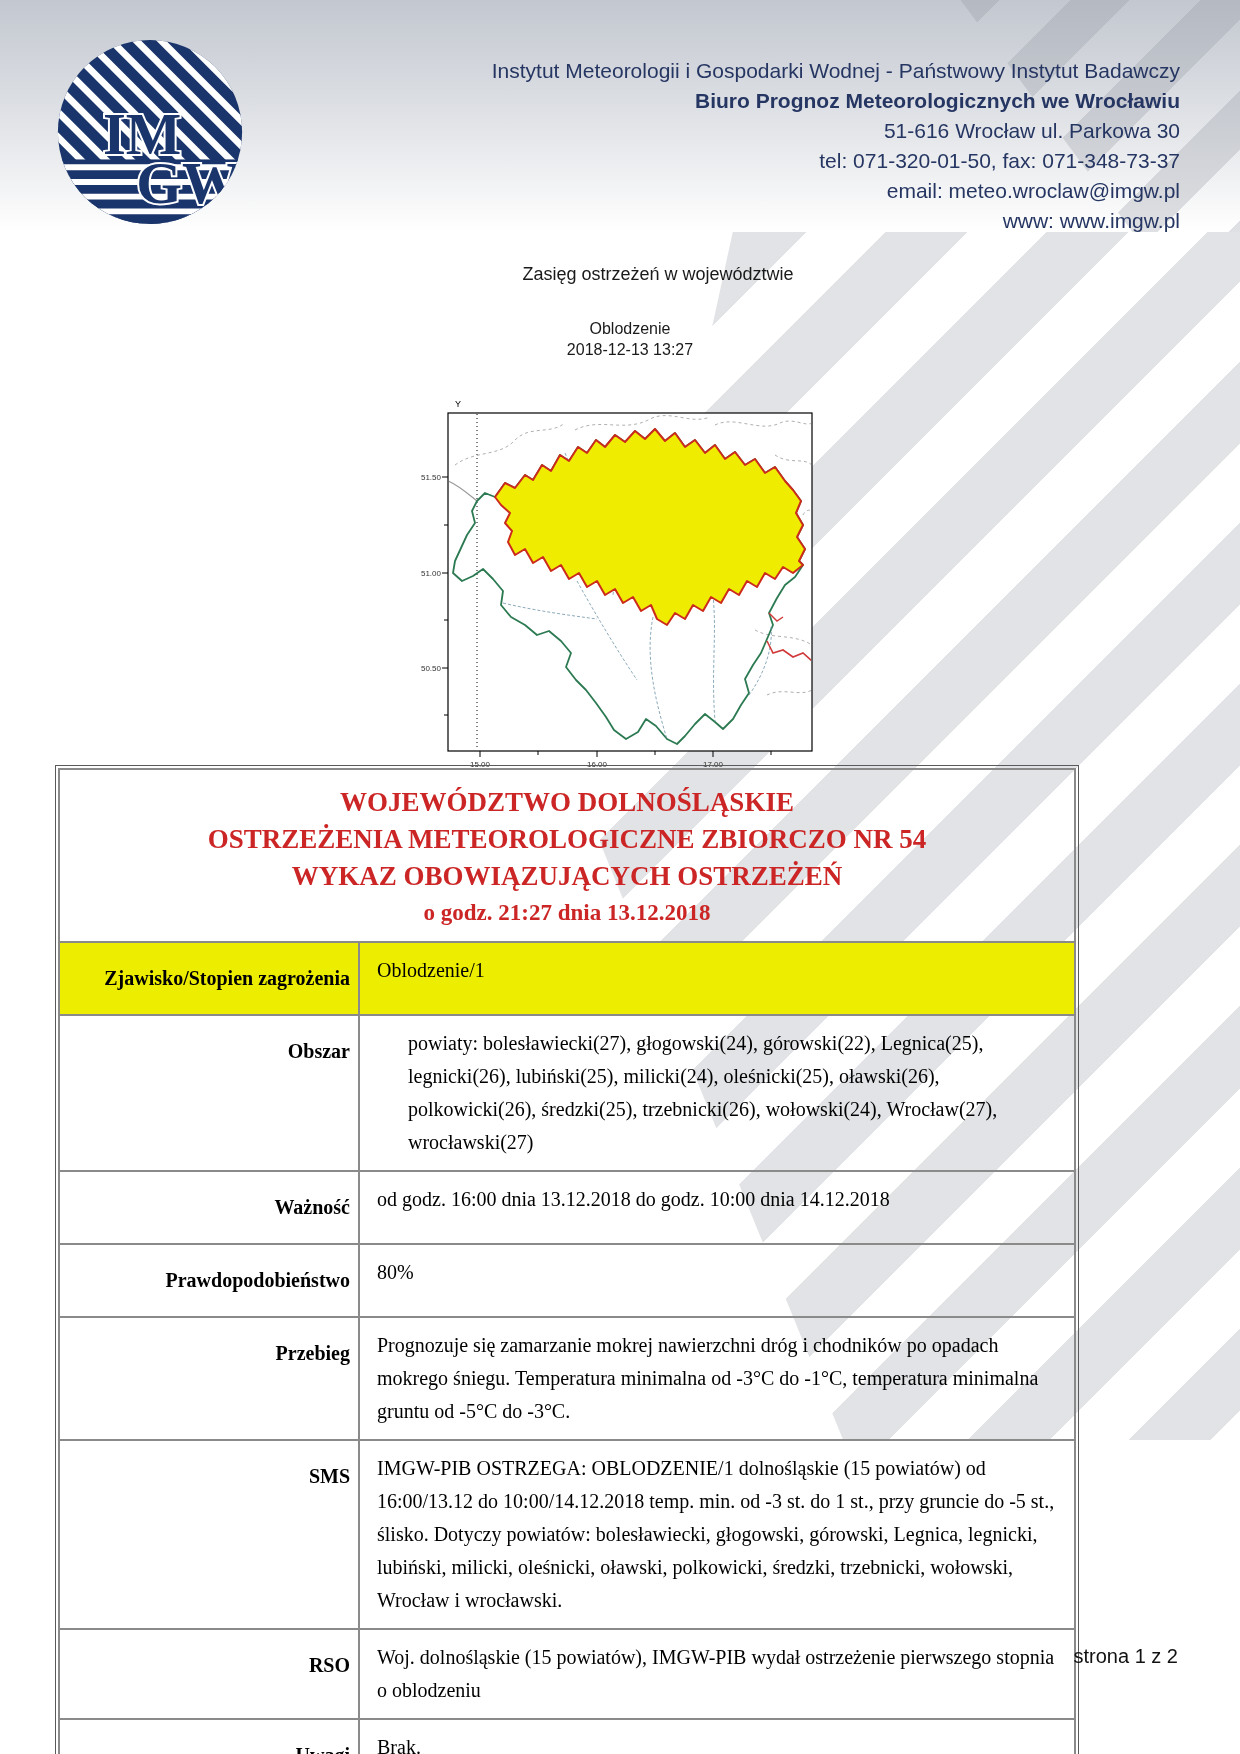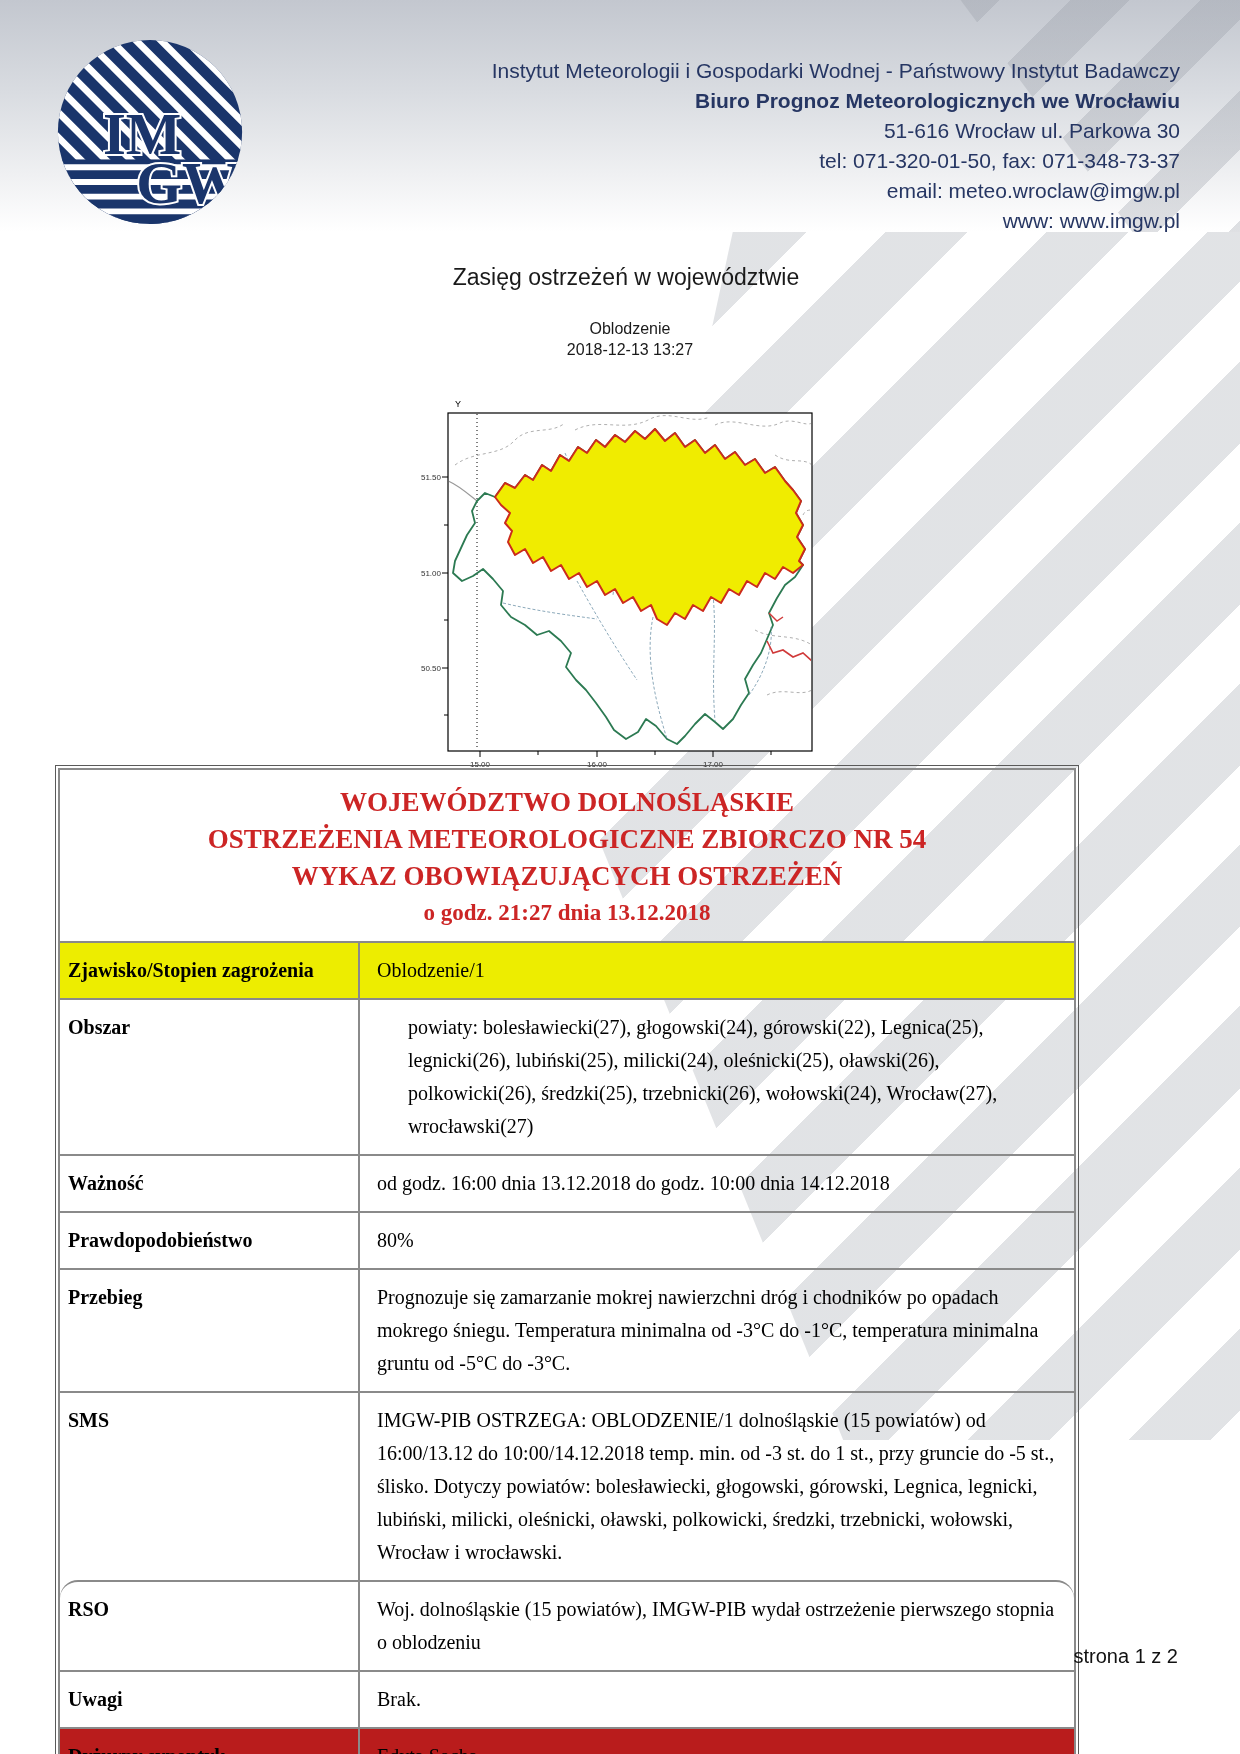--- a/index.html
+++ b/index.html
@@ -16,44 +16,44 @@
     background:linear-gradient(180deg,#c3c7cf 0%,#d9dce1 40%,#eff0f2 75%,#ffffff 100%);}
   .header-stripes{position:absolute;right:0;top:0;width:430px;height:232px;
     background:repeating-linear-gradient(135deg,rgba(148,153,163,.30) 0 42px,rgba(255,255,255,.0) 42px 92px);
     clip-path:polygon(35% 0,100% 0,100% 100%,75% 100%);}
   .logo{position:absolute;left:52px;top:34px;width:196px;height:196px;}
   .contact{position:absolute;right:60px;top:56px;text-align:right;color:#263663;
     font-size:21px;line-height:30px;}
   .contact .bold{font-weight:bold;}
 
   
-  .map-heading{position:absolute;left:396px;top:264px;width:460px;text-align:center;
-    font-size:23px;color:#1a1a1a;z-index:1;}
+  .map-heading{position:absolute;left:428px;top:264px;width:460px;text-align:center;
+    font-size:18px;color:#1a1a1a;z-index:1;}
   .map-titles{position:absolute;left:430px;top:318px;width:400px;text-align:center;
     font-size:16px;line-height:21px;color:#1a1a1a;z-index:1;}
   .map-svg{position:absolute;left:415px;top:395px;z-index:1;}
 
   
   .wtable{position:absolute;left:55px;top:765px;width:1024px;z-index:1;
     border:1px solid #5a5a5a;padding:2px;box-sizing:border-box;}
   .wtable-inner{border:2px solid #8a8a8a;}
   .title-block{min-height:120px;padding:14px 10px 10px;text-align:center;
     font-family:"Liberation Serif", serif;font-weight:bold;color:#cc2525;}
   .title-block .t1{font-size:27px;line-height:37px;}
   .title-block .t4{font-size:23px;line-height:36px;}
   .row{display:flex;border-top:2px solid #8a8a8a;}
   .cell-label{width:300px;flex:0 0 300px;border-right:2px solid #8a8a8a;
-    padding:11px 8px;box-sizing:border-box;
-    font-family:"Liberation Serif", serif;font-weight:bold;font-size:20px;line-height:33px;color:#000;}
+    padding:19px 8px;box-sizing:border-box;
+    font-family:"Liberation Serif", serif;font-weight:bold;font-size:20px;line-height:33px;color:#000;text-align:right;}
   .cell-value{flex:1;padding:11px 10px;box-sizing:border-box;
     font-family:Liberation Serif, serif;font-size:20px;line-height:33px;color:#000;margin-left:7px;}
   .row-yellow{background:#eded00;}
   .row-gray{background:#b91c1c;}
   .h44{min-height:44px;} .h94{min-height:94px;gap:31px;} .h42{min-height:42px;}
-  .h80{min-height:80px;} .h138{min-height:138px;} .h72{min-height:72px;border-radius:18px;} .h78{min-height:78px;}
+  .h80{min-height:80px;} .h138{min-height:138px;} .h72{min-height:72px;} .h78{min-height:78px;}
 
   
   .footer{position:absolute;right:62px;top:1645px;font-size:20px;color:#111;z-index:1;}
 </style>
 </head>
 <body>
 
 <div class="page">
 
   <div class="stripes-main"></div>

